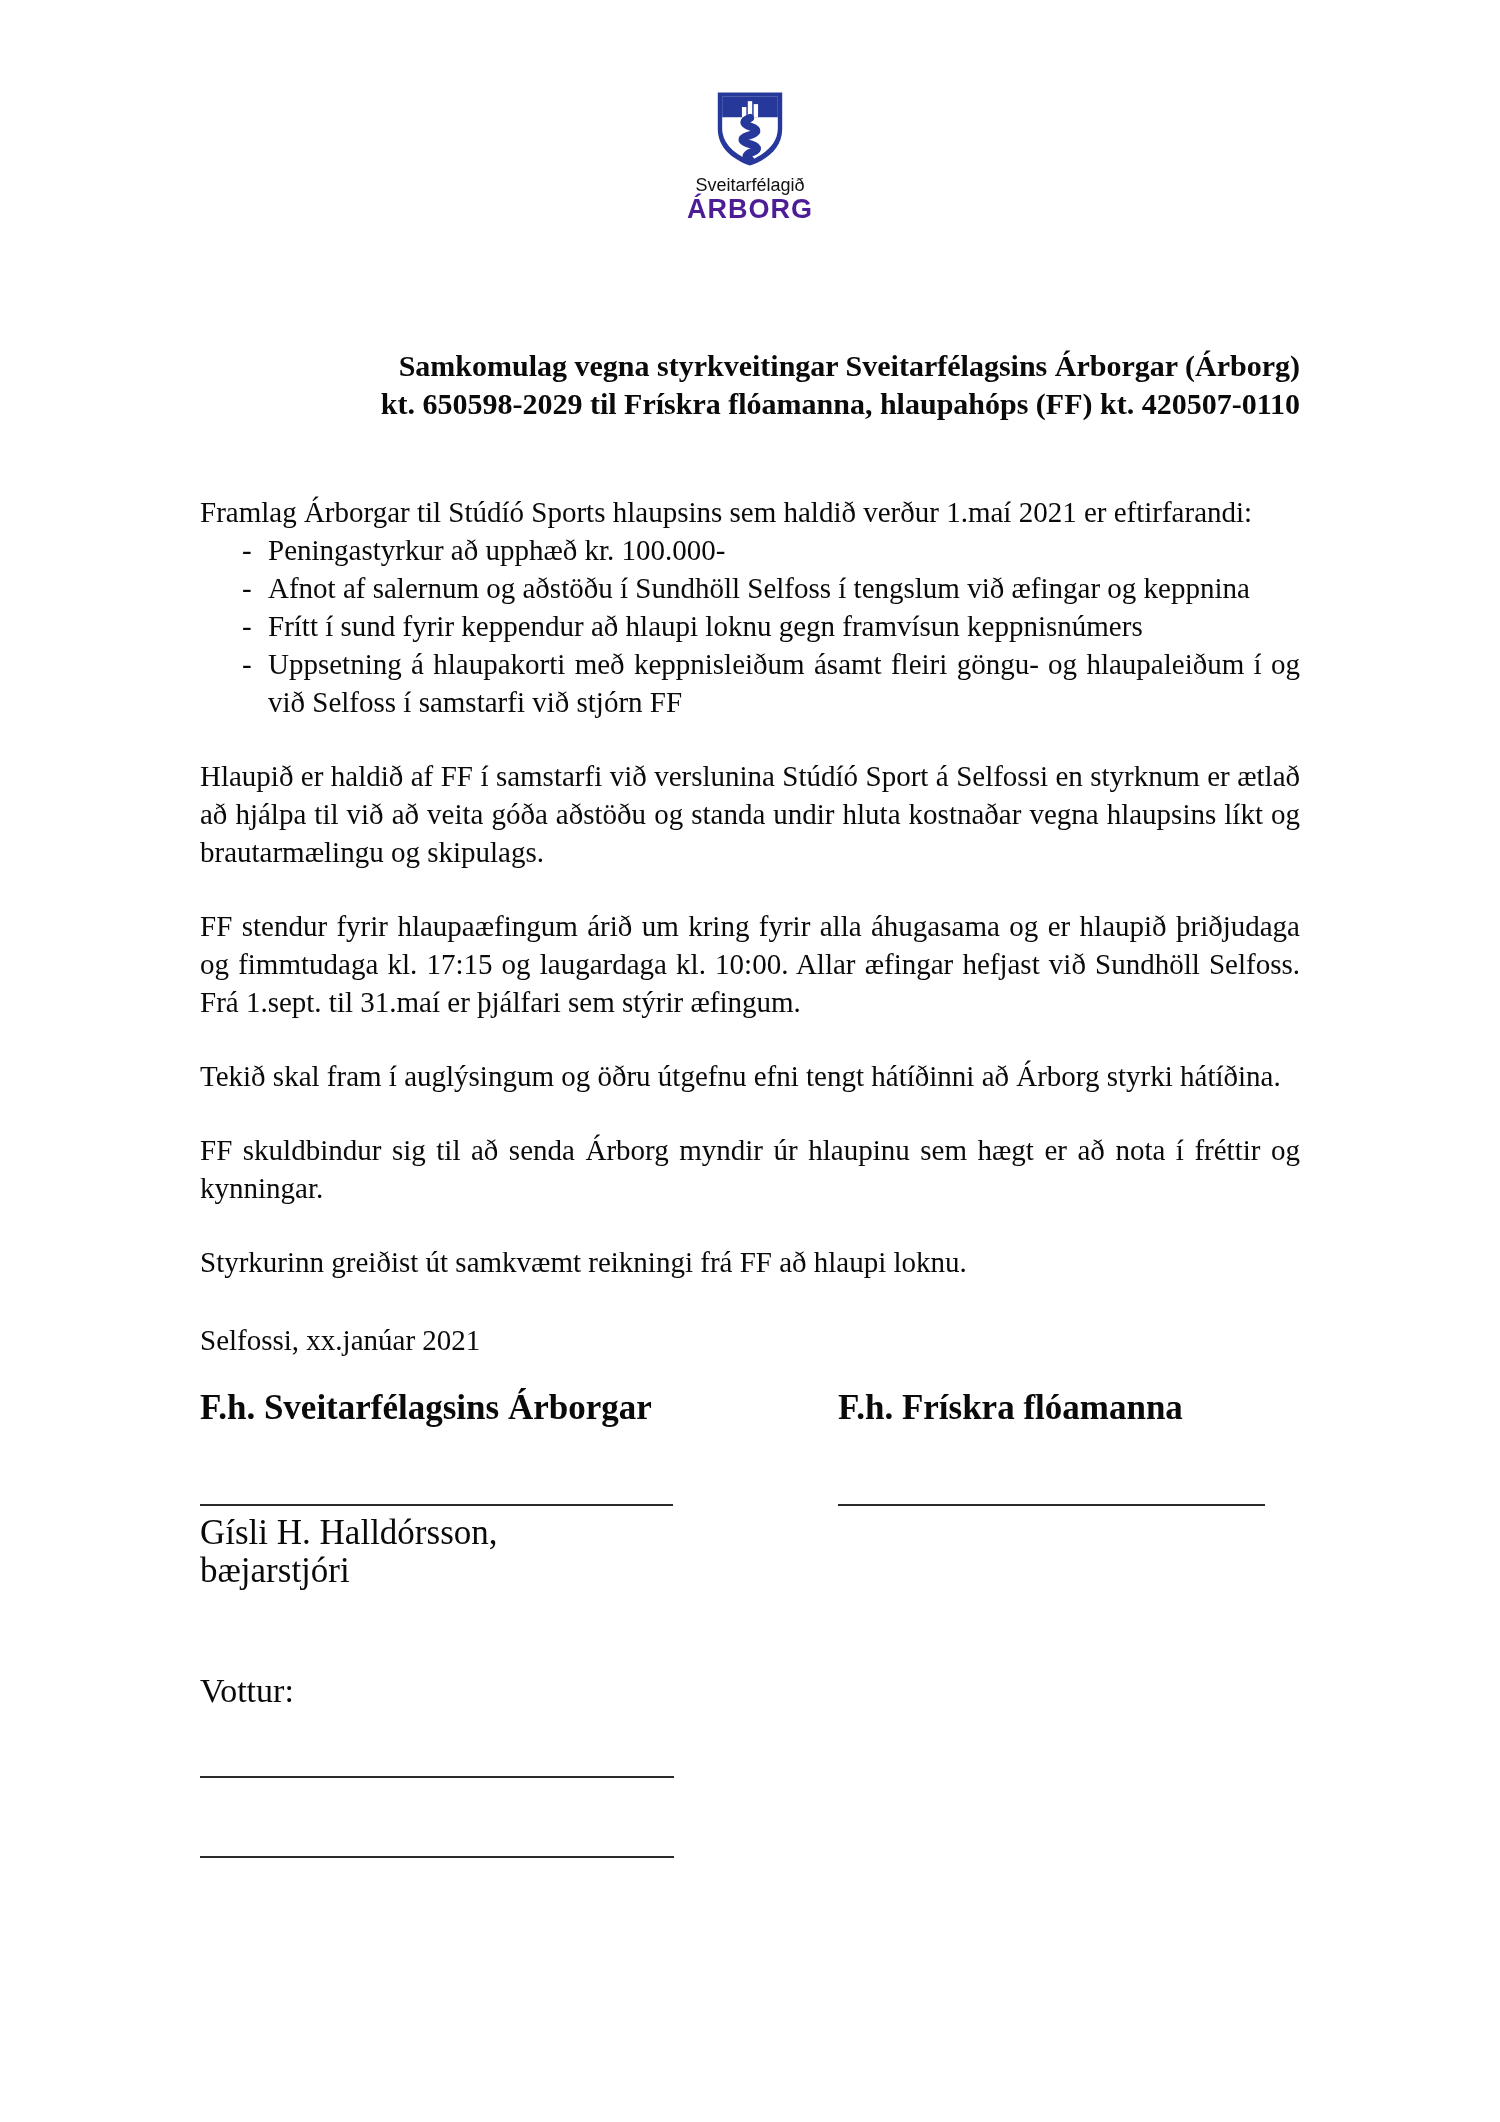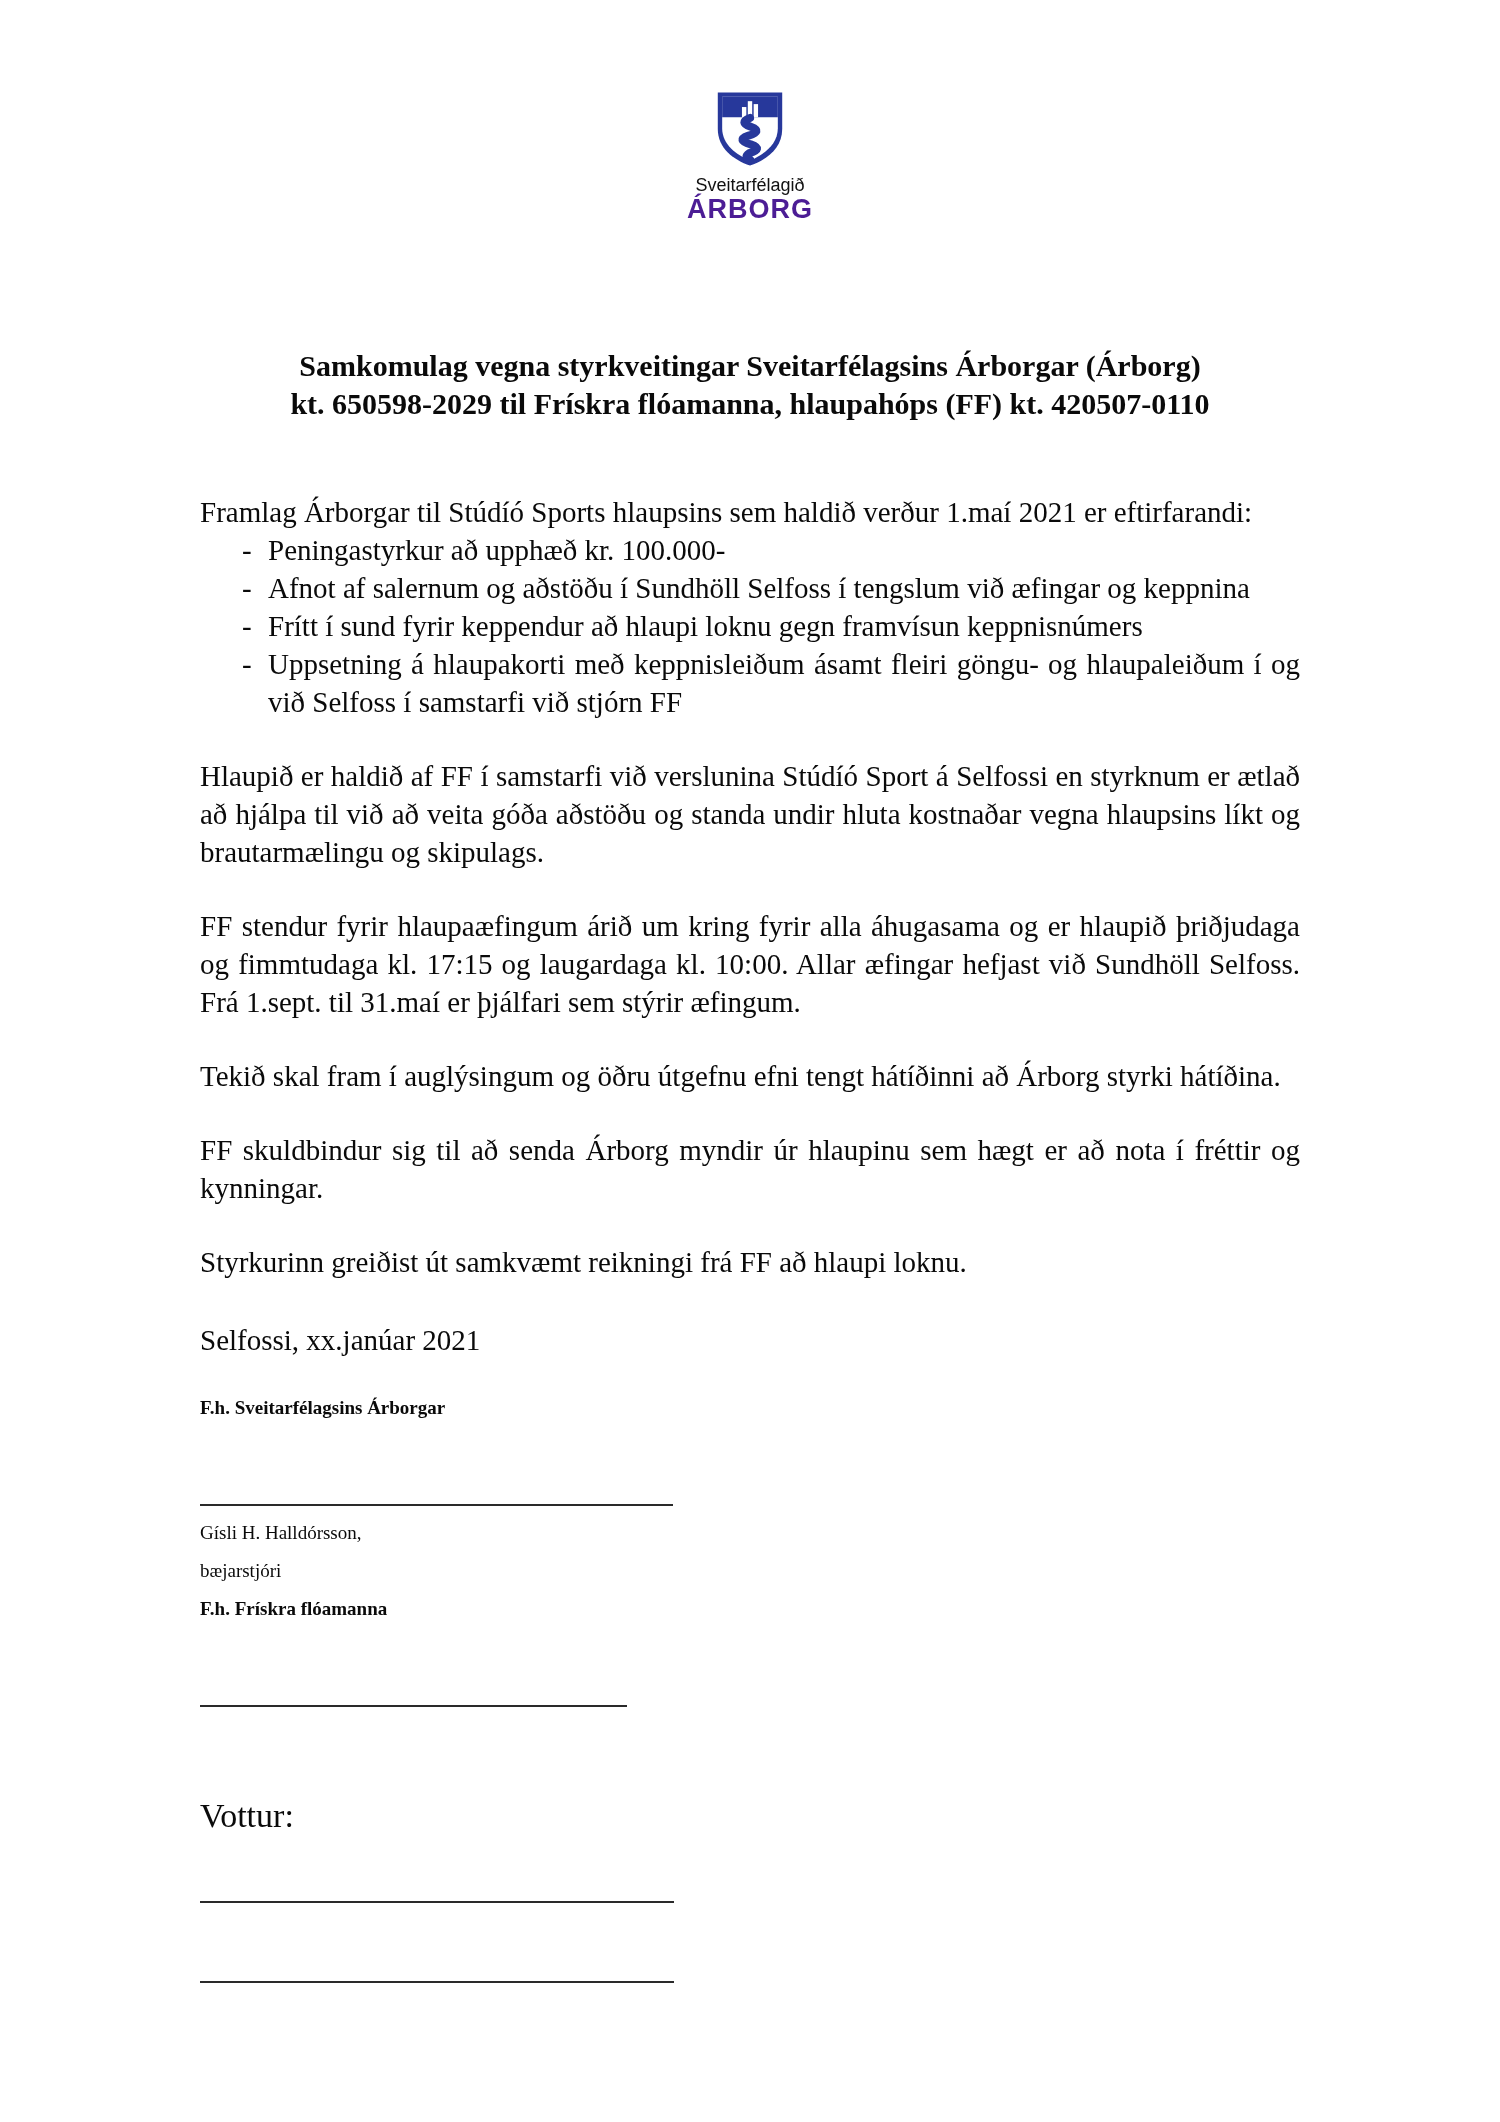--- a/index.html
+++ b/index.html
@@ -24,21 +24,21 @@
   }
   .logo-name-bottom {
     font-family: "Liberation Sans", "DejaVu Sans", sans-serif;
     font-size: 27px; font-weight: bold; letter-spacing: 1px;
     margin-top: 2px; color: #4c1d95;
   }
 
   
   .doc-title {
     margin-top: 124px;
-    text-align: center;
+    text-align: right;
     font-weight: bold;
     font-size: 30px;
     line-height: 38px;
   }
 
   
   .body-block { margin-top: 70px; font-size: 29px; line-height: 38px; }
   .intro { text-align: left; }
   .grant-list { margin: 0; }
   .li { display: flex; }
@@ -46,21 +46,21 @@
     flex: 0 0 68px;
     box-sizing: border-box;
     padding-left: 42px;
   }
   .li .li-text { flex: 1; text-align: justify; text-align-last: left; }
   .para { margin-top: 36px; text-align: justify; text-align-last: left; }
 
   
   .date-line { margin-top: 40px; text-align: left; font-size: 29px; line-height: 38px; }
 
-  .sig-grid { display: flex; margin-top: 30px; font-size: 19px; line-height: 38px; flex-direction: column; }
+  .sig-grid { display: flex; margin-top: 30px; font-size: 35px; line-height: 38px; }
   .sig-col-left  { width: 473px; margin-right: 165px; flex: 0 0 auto; }
   .sig-col-right { width: 427px; flex: 0 0 auto; }
   .sig-heading { font-weight: bold; }
   .sig-line {
     height: 0;
     border-bottom: 2px solid #2a2a2a;
     margin-top: 77px;
     margin-bottom: 8px;
   }
 

